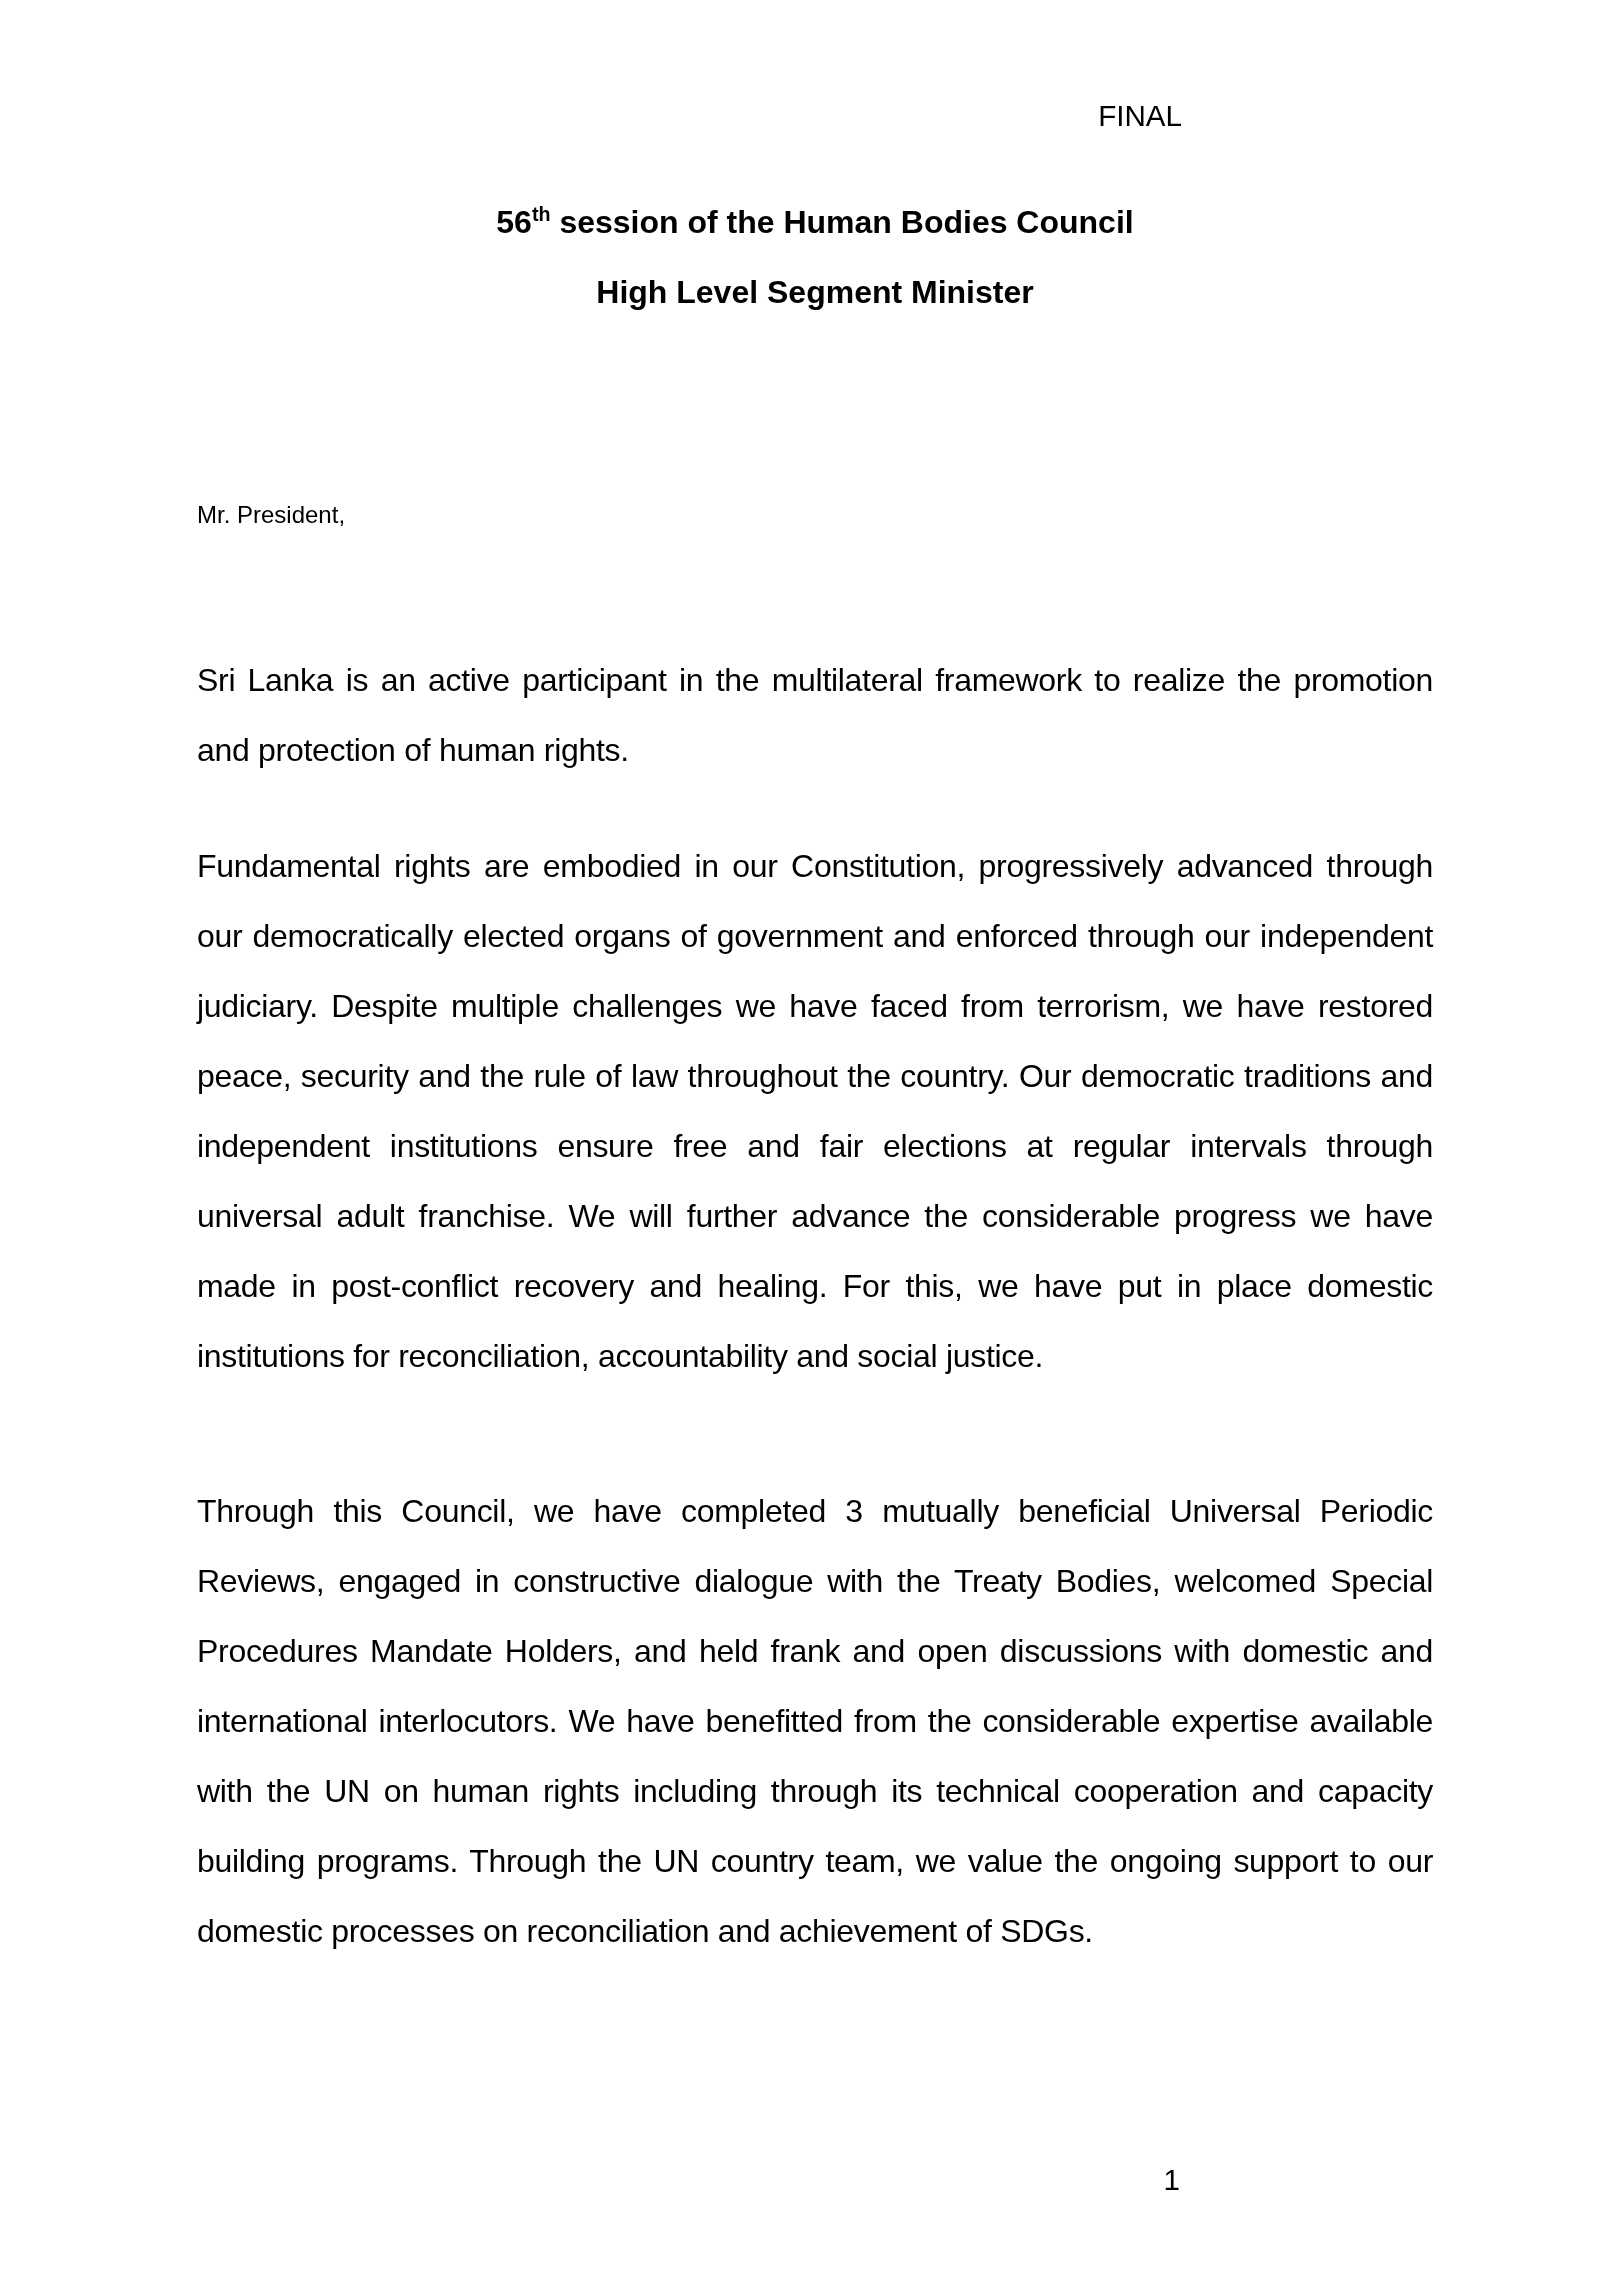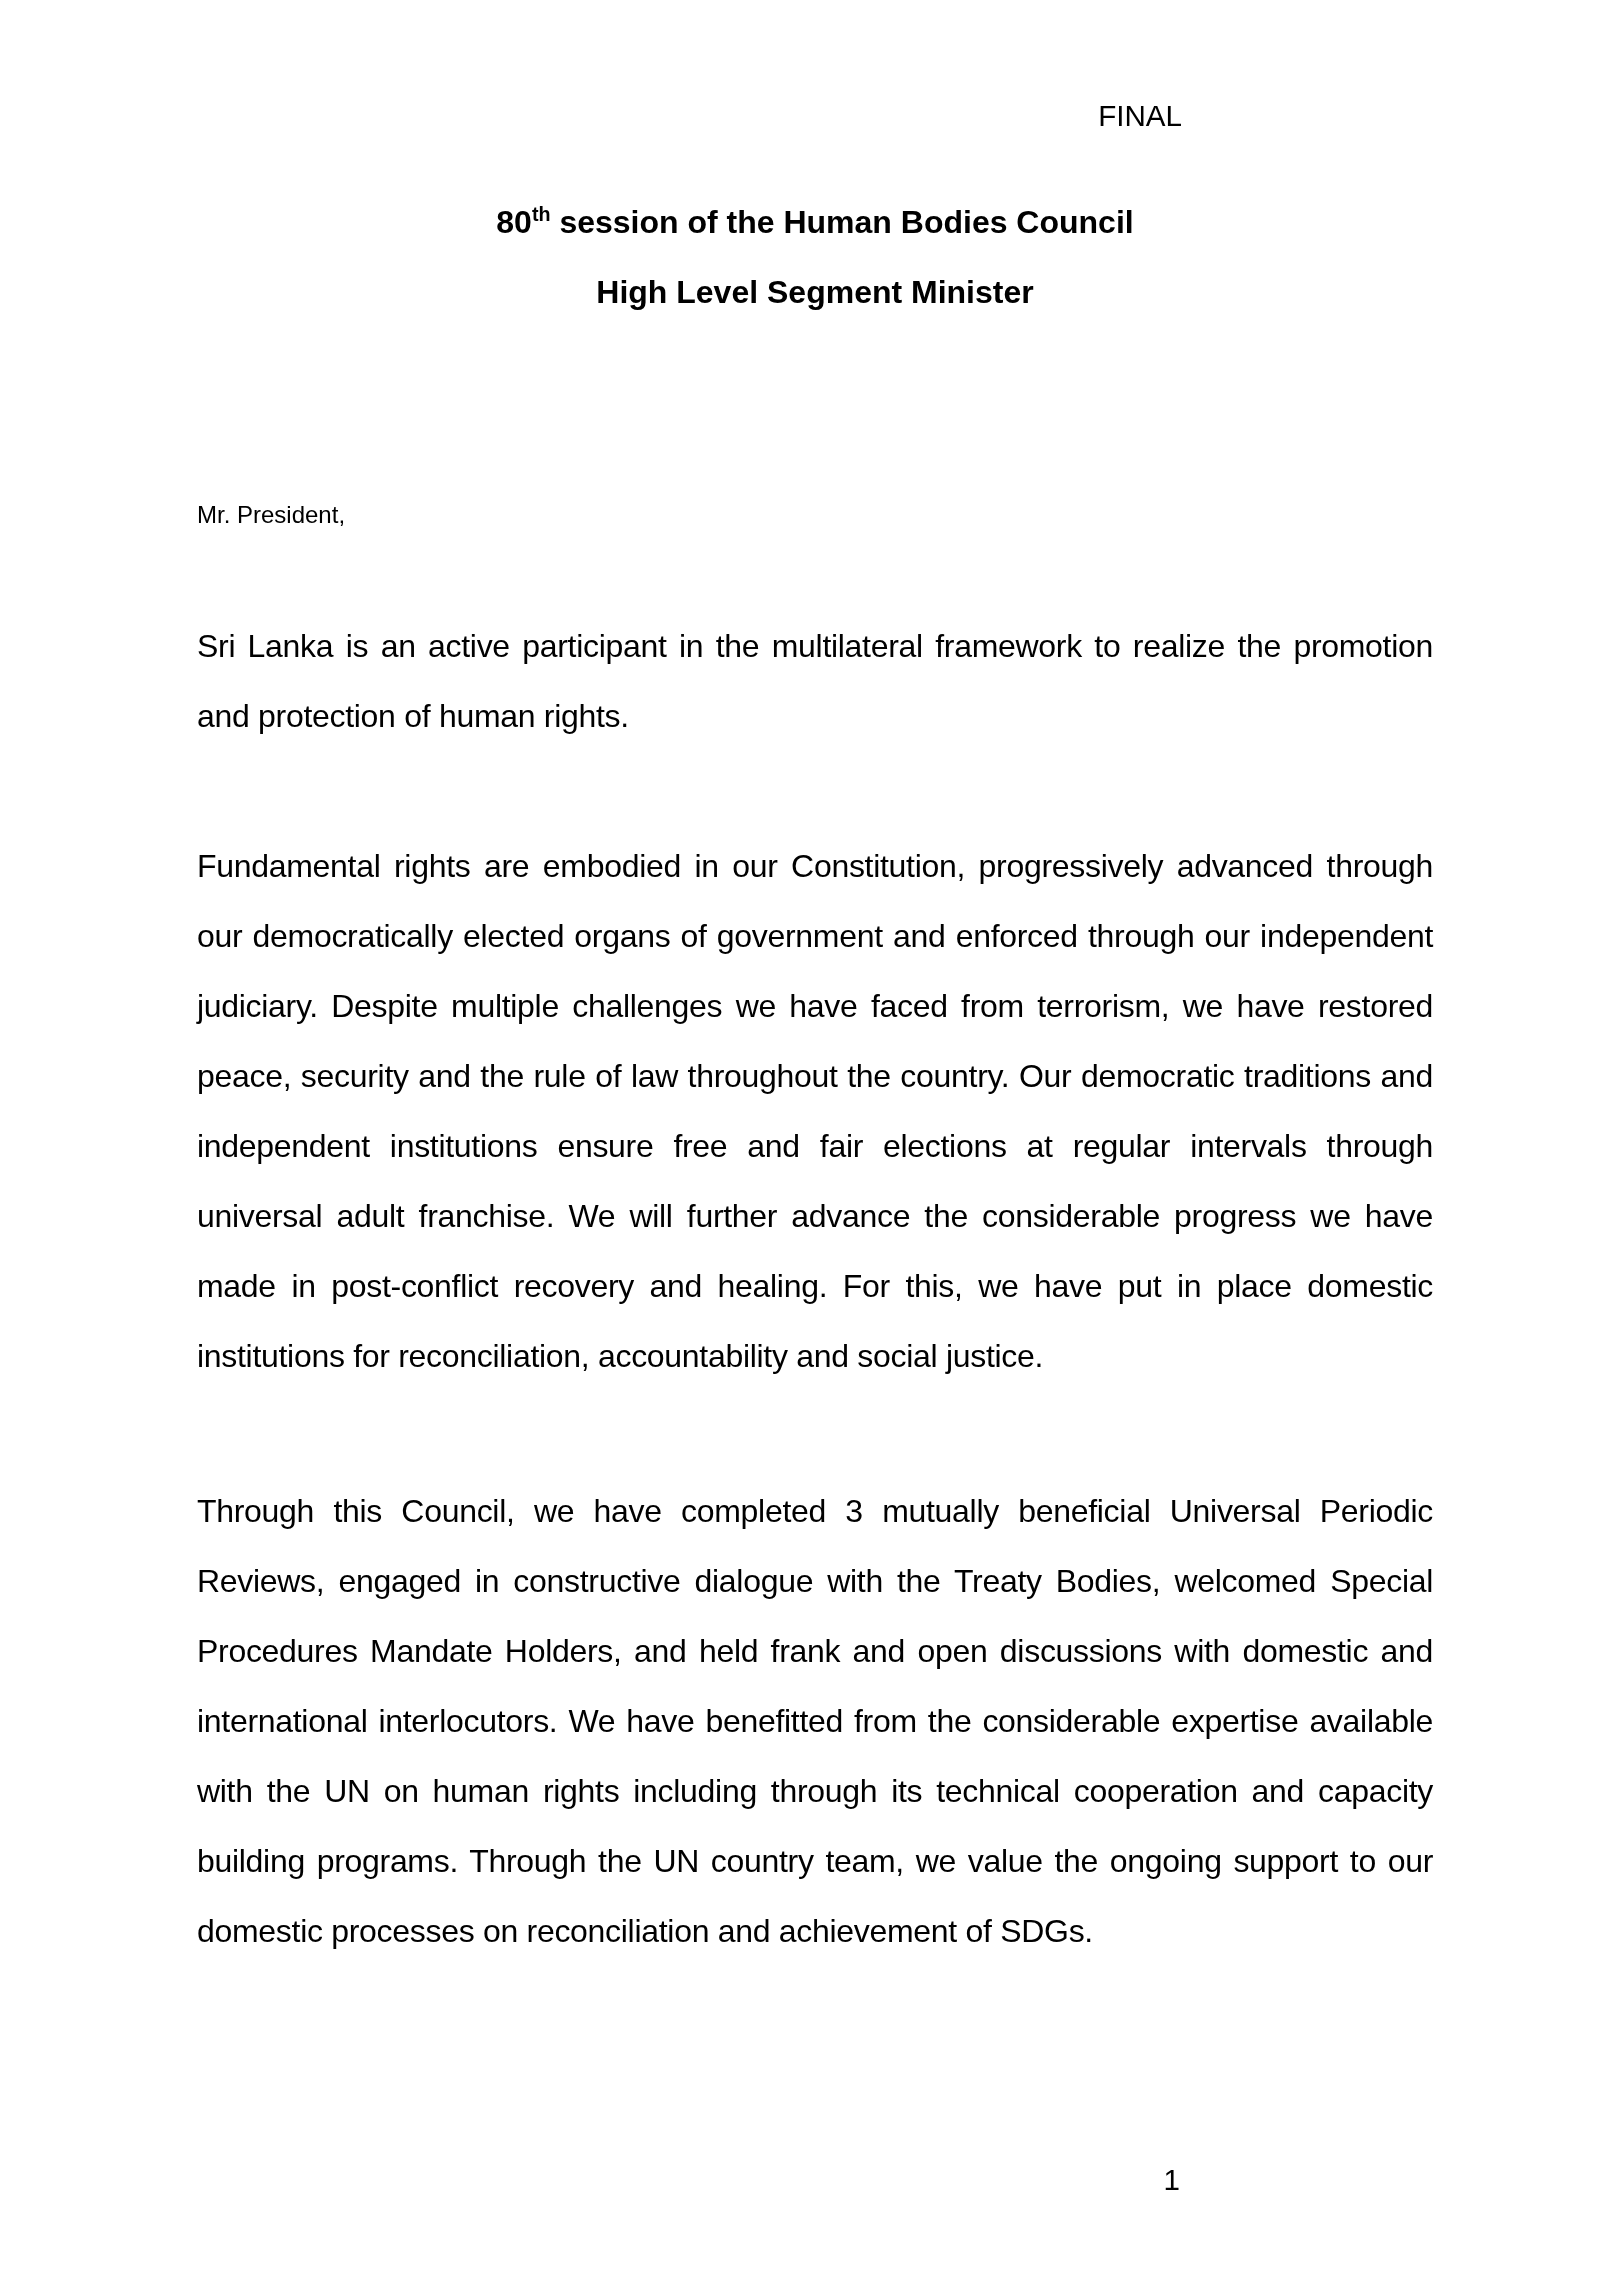--- a/index.html
+++ b/index.html
@@ -61,39 +61,39 @@
       width: 1236px;
       font-size: 32px;
     }
     .para {
       line-height: 70px;
       text-align: justify;
       text-align-last: left;
       margin: 0;
       letter-spacing: -0.3px;
     }
-    .p1 { top: 611px; }
+    .p1 { top: 645px; }
     .p2 { top: 831px; }
     .p3 { top: 1476px; }
     .page-number {
       position: absolute;
       top: 2163px;
       right: 192px;
       font-size: 29.6px;
     }
   </style>
 </head>
 <body>
 
 <div class="page">
 
   <div class="header-final">FINAL</div>
 
   <div class="title-block">
-    <div class="title-line"><span>80</span><sup>th</sup><span> session of the Human Bodies Council</span></div>
+    <div class="title-line"><span>56</span><sup>th</sup><span> session of the Human Bodies Council</span></div>
     <div class="title-line">High Level Segment Minister</div>
   </div>
 
   <div class="salutation">Mr. President,</div>
 
   <p class="body-block para p1">Sri Lanka is an active participant in the multilateral framework to realize the promotion and protection of human rights.</p>
   <p class="body-block para p2">Fundamental rights are embodied in our Constitution, progressively advanced through our democratically elected organs of government and enforced through our independent judiciary. Despite multiple challenges we have faced from terrorism, we have restored peace, security and the rule of law throughout the country. Our democratic traditions and independent institutions ensure free and fair elections at regular intervals through universal adult franchise. We will further advance the considerable progress we have made in post-conflict recovery and healing. For this, we have put in place domestic institutions for reconciliation, accountability and social justice.</p>
   <p class="body-block para p3">Through this Council, we have completed 3 mutually beneficial Universal Periodic Reviews, engaged in constructive dialogue with the Treaty Bodies, welcomed Special Procedures Mandate Holders, and held frank and open discussions with domestic and international interlocutors.  We have benefitted from the considerable expertise available with the UN on human rights including through its technical cooperation and capacity building programs.  Through the UN country team, we value the ongoing support to our domestic processes on reconciliation and achievement of SDGs.</p>
 
   <div class="page-number">1</div>

